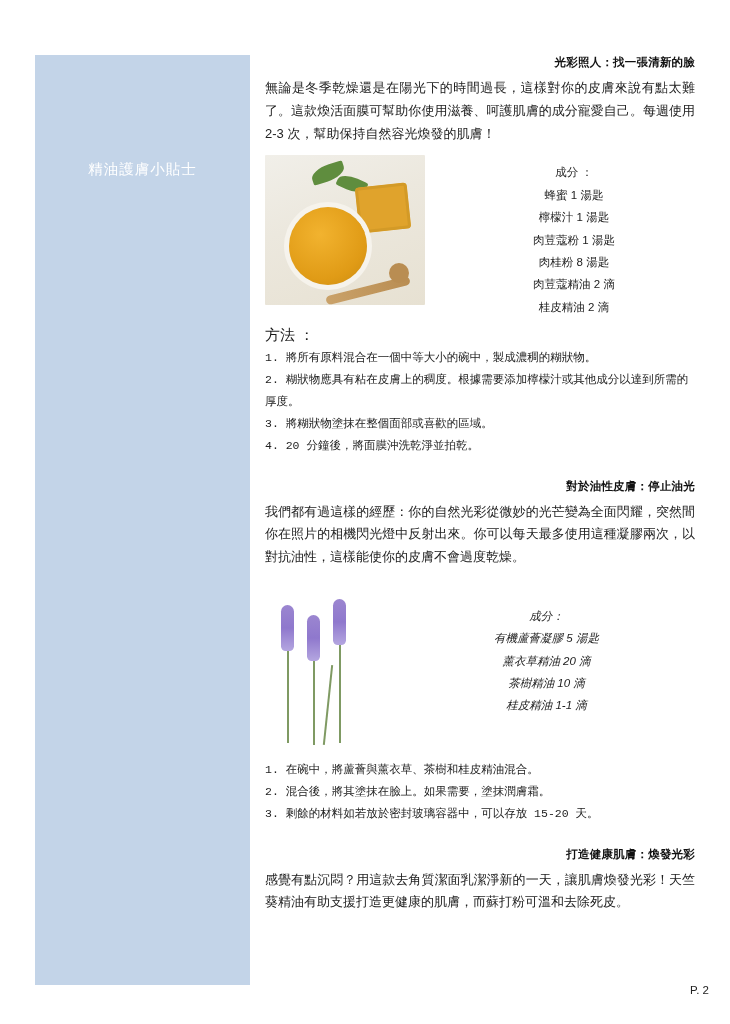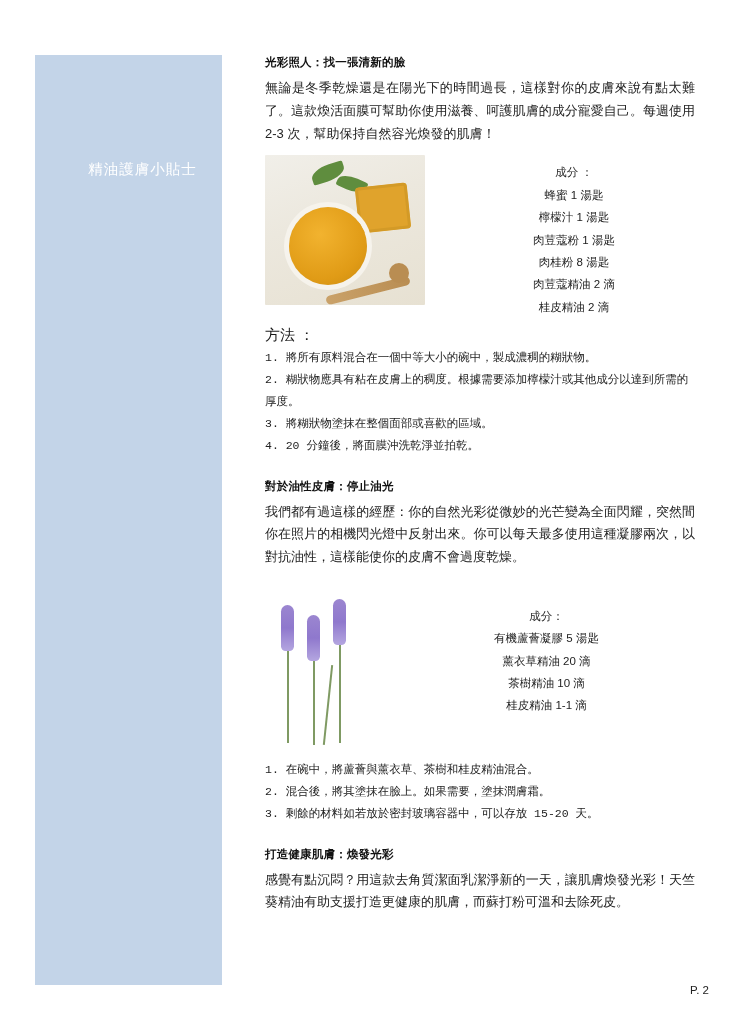--- a/index.html
+++ b/index.html
@@ -18,21 +18,21 @@
   .page {
     position: relative;
     width: 730px;
     height: 1024px;
     background: #ffffff;
   }
   .sidebar {
     position: absolute;
     left: 35px;
     top: 55px;
-    width: 187px;
+    width: 215px;
     height: 930px;
     background: #c3d4e8;
   }
   .sidebar-title {
     position: absolute;
     left: 0;
     top: 105px;
     width: 215px;
     text-align: center;
     font-size: 14.5px;
@@ -47,20 +47,21 @@
   }
   .section {
     margin-bottom: 4px;
   }
   .heading {
     font-size: 11.5px;
     font-weight: bold;
     color: #111111;
     margin-bottom: 7px;
     letter-spacing: 0.2px;
+    text-align: right;
   }
   .para {
     font-size: 13px;
     line-height: 1.75;
     color: #222222;
     text-align: justify;
     margin: 0 0 2px 0;
   }
   .media-row {
     display: flex;
@@ -226,21 +227,21 @@
         <div>4. 20 分鐘後，將面膜沖洗乾淨並拍乾。</div>
       </div>
     </div>
 
     <div class="gap-l"></div>
 
     <div class="section">
       <div class="heading">對於油性皮膚：停止油光</div>
       <p class="para">我們都有過這樣的經歷：你的自然光彩從微妙的光芒變為全面閃耀，突然間你在照片的相機閃光燈中反射出來。你可以每天最多使用這種凝膠兩次，以對抗油性，這樣能使你的皮膚不會過度乾燥。</p>
 
-      <div class="media-row" style="margin-top:22px;">
+      <div class="media-row" style="margin-top:22px;font-style:italic;">
         <div class="photo photo-lav">
           <div class="lav-stem" style="left:22px; top:52px; height:100px;"></div>
           <div class="lav-head" style="left:16px; top:14px;"></div>
           <div class="lav-stem" style="left:48px; top:62px; height:92px;"></div>
           <div class="lav-head" style="left:42px; top:24px;"></div>
           <div class="lav-stem" style="left:74px; top:48px; height:104px;"></div>
           <div class="lav-head" style="left:68px; top:8px;"></div>
           <div class="lav-stem" style="left:62px; top:74px; height:80px; transform:rotate(6deg);"></div>
         </div>
         <div class="ingredients" style="padding-top:14px;">

